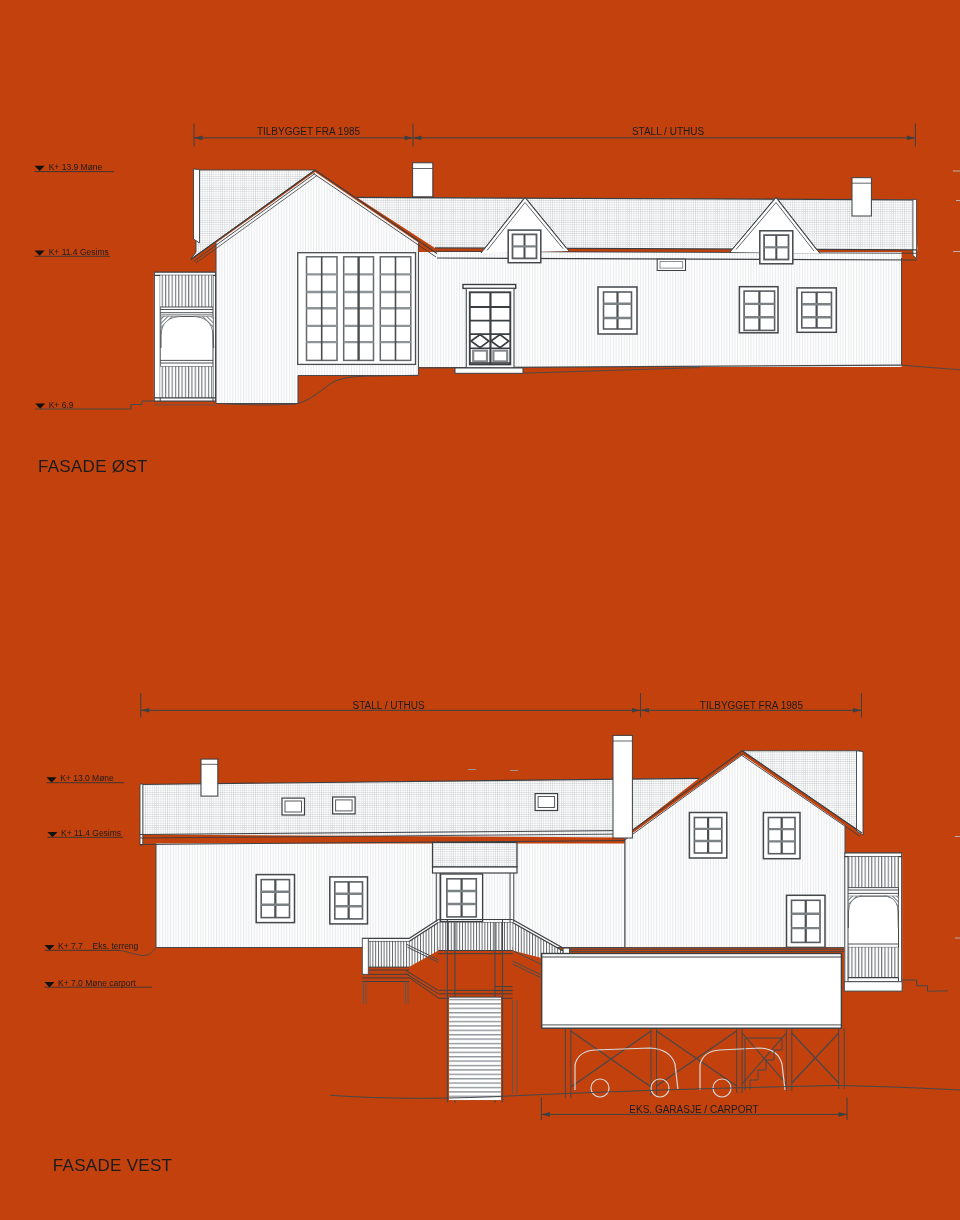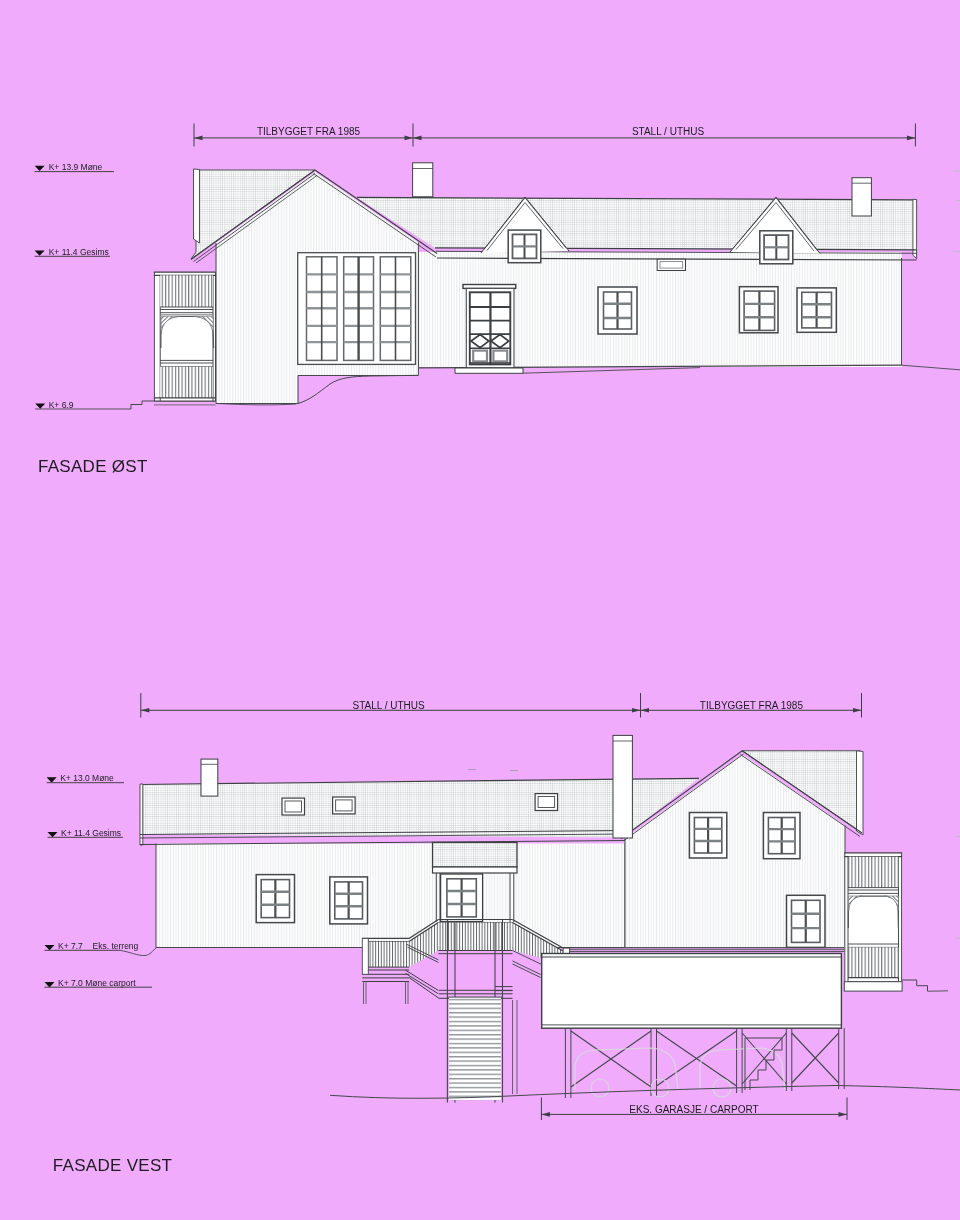--- a/index.html
+++ b/index.html
@@ -1,16 +1,16 @@
 <!DOCTYPE html>
 <html><head>
 <meta charset="utf-8">
 <style>
 html,body{margin:0;padding:0;background:#fff;}
-#page{position:relative;width:960px;height:1220px;background:#f0abfc;overflow:hidden;
+#page{position:relative;width:960px;height:1220px;background:#c2410c;overflow:hidden;
 font-family:"Liberation Sans",sans-serif;}
 svg{position:absolute;left:0;top:0;}
 text{font-family:"Liberation Sans",sans-serif;fill:#1c1c1c;}
 </style>
 </head>
 <body>
 <div id="page">
 <svg width="960" height="1220" viewBox="0 0 960 1220">
 <defs>
 <pattern id="roofh" width="2.2" height="2.2" patternUnits="userSpaceOnUse">

